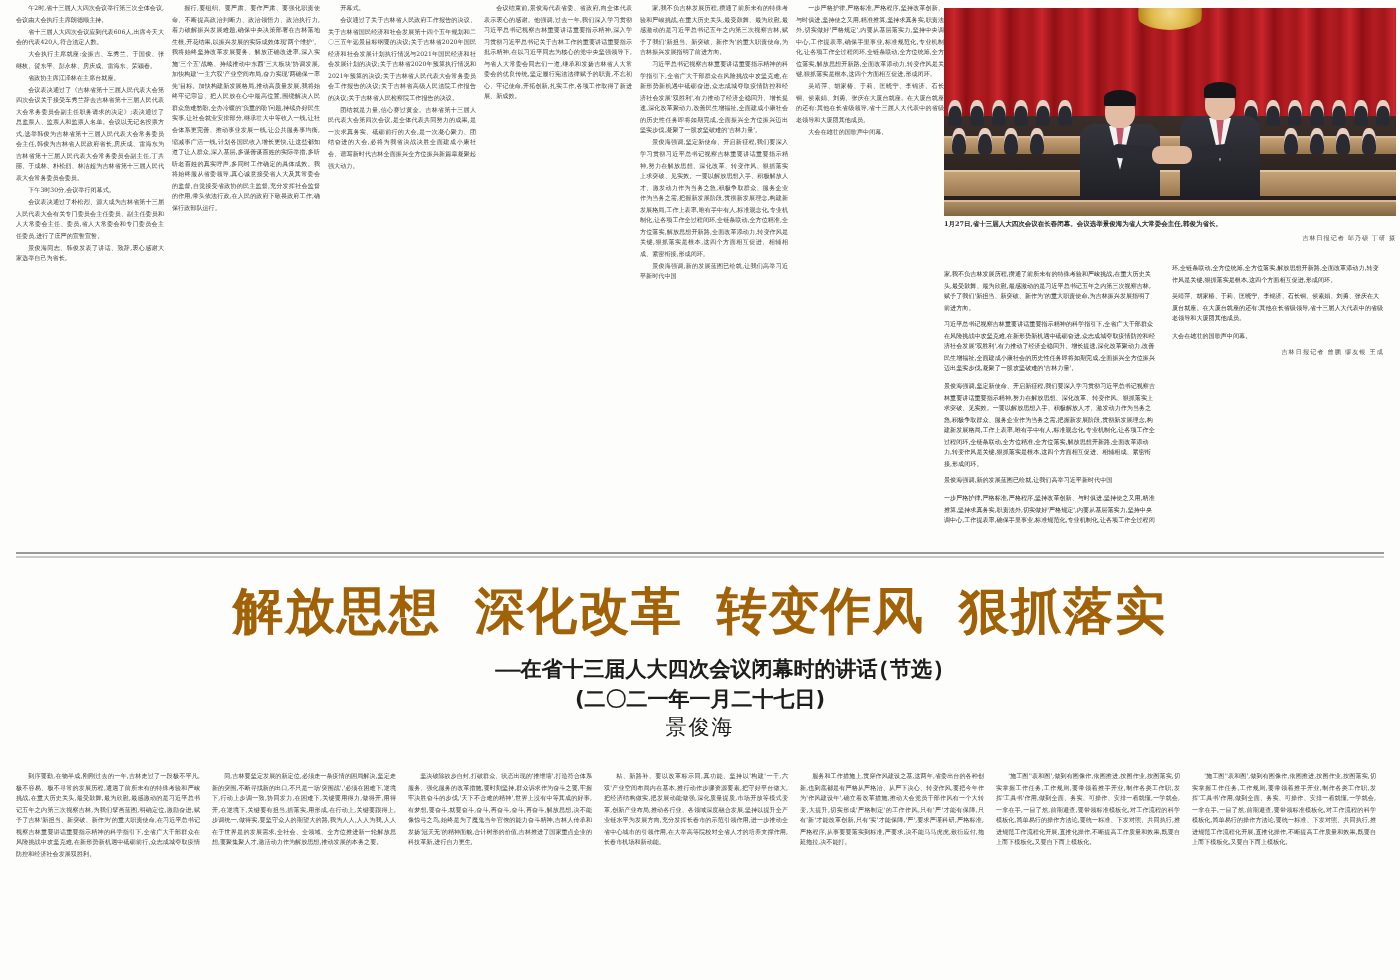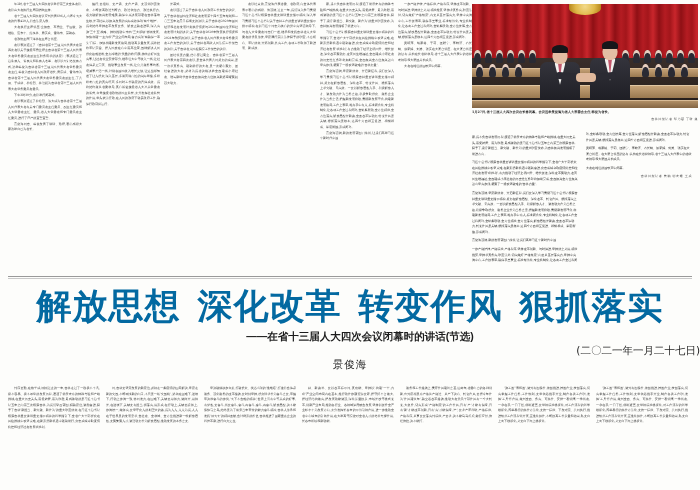--- a/index.html
+++ b/index.html
@@ -276,45 +276,44 @@
 
   
   .headline-block {
     position: absolute;
     left: 0;
     top: 286px;
     width: 700px;
     text-align: center;
   }
   .headline {
-    font-size: 35px;
+    font-size: 25px;
     line-height: 40px;
     font-weight: 900;
     letter-spacing: 1px;
-    color: #0369a1;
+    color: #a16207;
     font-family: "DejaVu Sans", "Liberation Sans", sans-serif;
     white-space: nowrap;
   }
   .headline .gap { display: inline-block; width: 17px; }
   .subhead {
     margin-top: 3px;
     font-size: 10.5px;
     line-height: 14px;
     font-weight: bold;
     color: #1d1d1d;
-    font-family: Liberation Sans, sans-serif;
+    font-family: Liberation Mono, monospace;
     margin-left: 20px;
   }
   .subhead-date {
     font-size: 10.5px;
     line-height: 14px;
-    font-weight: normal;
+    font-weight: bold;
     color: #1d1d1d;
     font-family: "DejaVu Sans", "Liberation Sans", sans-serif;
-    text-align: right;
   }
   .subhead-author {
     font-size: 10.5px;
     line-height: 14px;
     font-weight: normal;
     color: #1d1d1d;
     letter-spacing: 1px;
     font-family: "DejaVu Sans", "Liberation Sans", sans-serif;
   }
 

